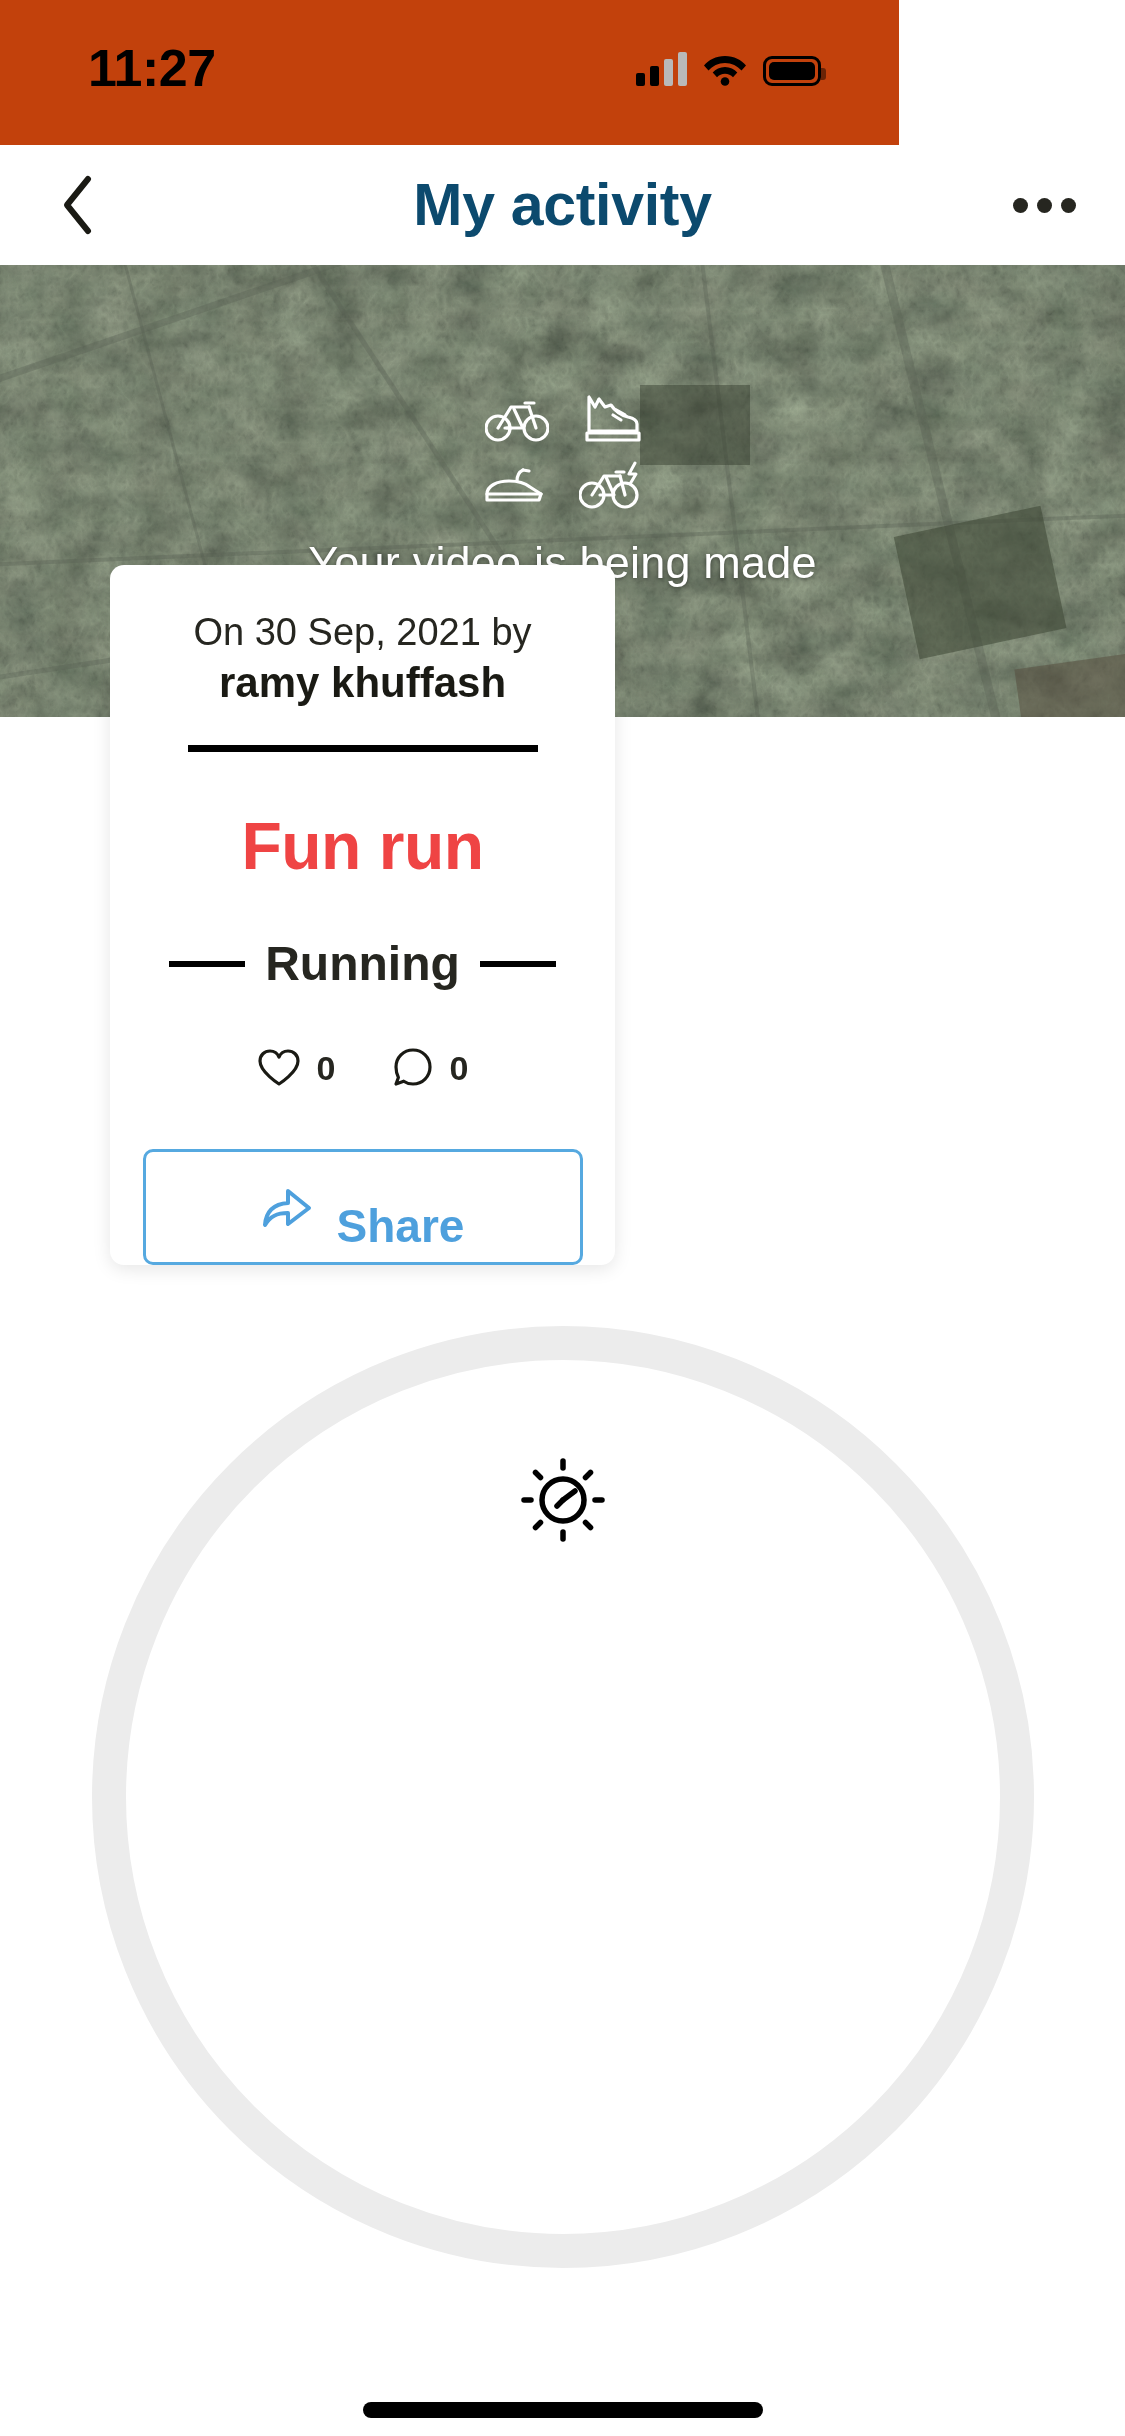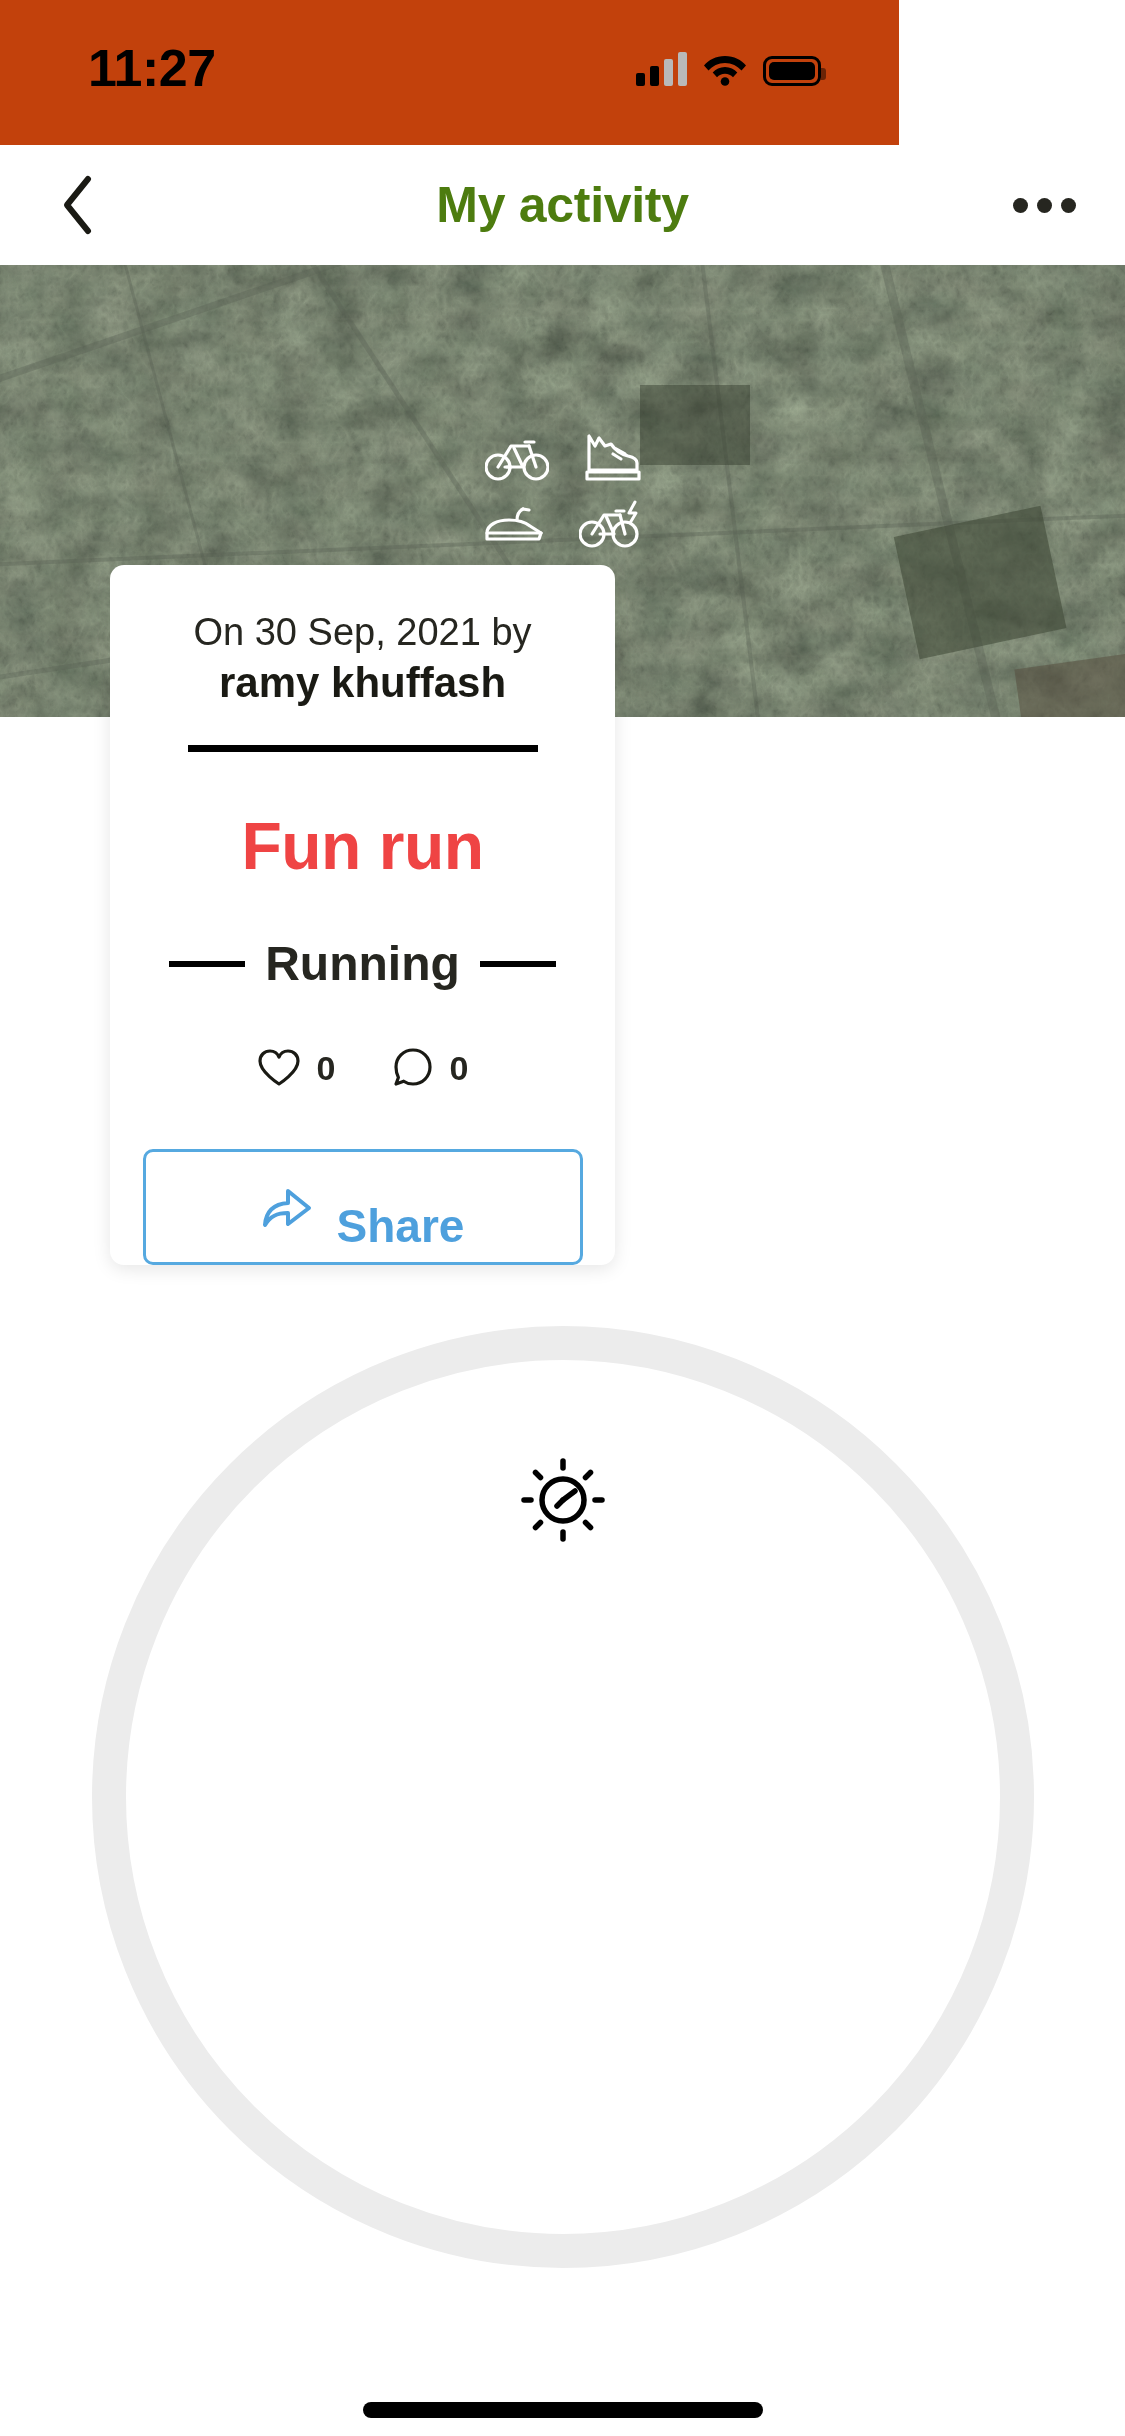--- a/index.html
+++ b/index.html
@@ -29,21 +29,21 @@
   .batt{ width:58px; height:30px; border:3px solid #000; border-radius:9px; position:relative; }
   .batt::after{ content:""; position:absolute; right:-8px; top:9px; width:5px; height:12px; background:#000; border-radius:0 3px 3px 0; opacity:.45; }
   .batt i{ position:absolute; left:3px; top:3px; bottom:3px; right:3px; background:#000; border-radius:5px; }
 
   
   .navbar{ position:absolute; top:145px; left:0; width:1125px; height:120px; background:#fff; z-index:40; }
   .nav-back{ position:absolute; left:26px; top:0; width:104px; height:120px; display:flex; align-items:center; justify-content:center; cursor:pointer; }
   .nav-title{
     position:absolute; left:0; top:0; width:1125px; height:120px;
     display:flex; align-items:center; justify-content:center;
-    font-size:50px; font-weight:bold; color:#4d7c0f; letter-spacing:-0.3px;
+    font-size:59px; font-weight:bold; color:#0c4a6e; letter-spacing:-0.3px;
   }
   .nav-more{ position:absolute; right:26px; top:0; width:110px; height:120px; display:flex; align-items:center; justify-content:center; gap:9px; cursor:pointer; }
   .nav-more span{ width:15px; height:15px; border-radius:50%; background:#262620; display:block; }
 
   
   .map{
     position:absolute; top:265px; left:0; width:1125px; height:452px;
     overflow:hidden; background:#1c211a;
   }
   .map-img{ position:absolute; inset:0; }
@@ -188,20 +188,21 @@
           <circle cx="13" cy="34" r="12"></circle>
           <circle cx="46" cy="34" r="12"></circle>
           <path d="M13 34 L25 15 L41 15"></path>
           <path d="M21 34 L35 34 L27 16"></path>
           <path d="M46 34 L41 15"></path>
           <path d="M37 11 L45 11"></path>
           <path d="M56 2 L50 13 L57 13 L51 23" stroke-width="3"></path>
         </svg>
       </div>
     </div>
+    <div class="vid-text">Your video is being made</div>
   </div>
 
   <div class="card">
     <div class="card-date">On 30 Sep, 2021 by</div>
     <div class="card-author">ramy khuffash</div>
     <div class="card-rule"></div>
     <div class="card-title">Fun run</div>
 
     <div class="type-row">
       <span class="type-line"></span>

